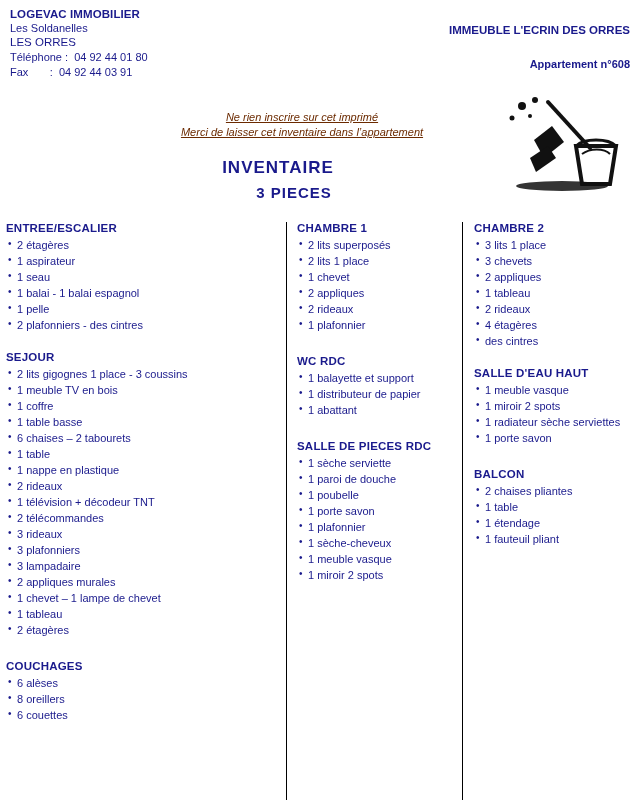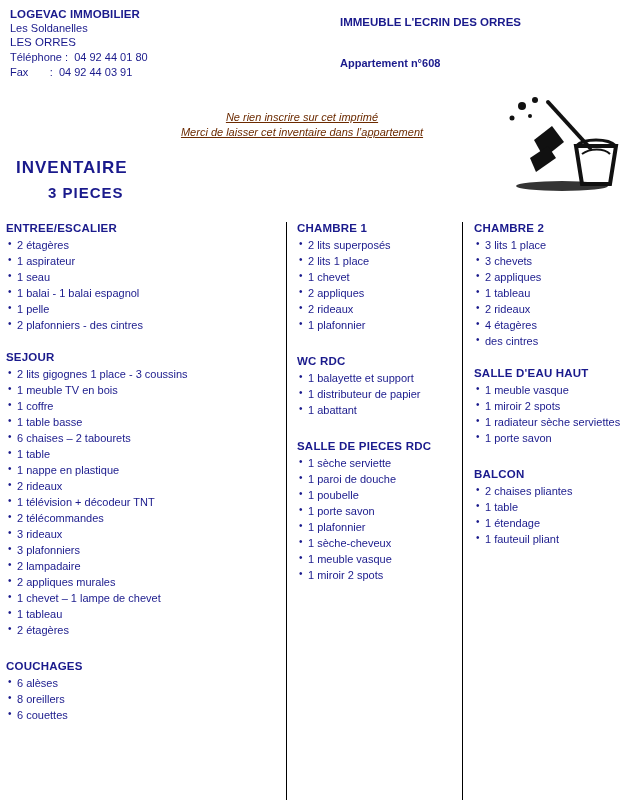--- a/index.html
+++ b/index.html
@@ -52,34 +52,34 @@
   }
   .contact-row {
     font-size: 11px;
     color: #1a1a8c;
     margin-top: 3px;
     white-space: pre;
   }
   .building-block {
     position: absolute;
     left: 330px;
-    top: 8px;
+    top: 16px;
     width: 290px;
-    text-align: left;
+    text-align: right;
   }
   .building-name {
     font-weight: bold;
     font-size: 11.5px;
     color: #1a1a8c;
   }
   .apartment {
     font-weight: bold;
     font-size: 11px;
     color: #1a1a8c;
-    margin-top: 29px;
+    margin-top: 22px;
   }
 
   
   .notice {
     position: absolute;
     left: 132px;
     top: 110px;
     width: 340px;
     text-align: center;
     font-style: italic;
@@ -87,24 +87,24 @@
     color: #6b2a00;
   }
   .notice div {
     text-decoration: underline;
     line-height: 15px;
   }
 
   
   .title-block {
     position: absolute;
-    left: 16px;
+    left: 8px;
     top: 158px;
     width: 540px;
-    text-align: left;
+    text-align: center;
   }
   .title-main {
     font-size: 17px;
     font-weight: bold;
     color: #1a1a8c;
     letter-spacing: 1px;
   }
   .title-sub {
     font-size: 15px;
     font-weight: bold;
@@ -258,21 +258,21 @@
           <li>1 coffre</li>
           <li>1 table basse</li>
           <li>6 chaises – 2 tabourets</li>
           <li>1 table</li>
           <li>1 nappe en plastique</li>
           <li>2 rideaux</li>
           <li>1 télévision + décodeur TNT</li>
           <li>2 télécommandes</li>
           <li>3 rideaux</li>
           <li>3 plafonniers</li>
-          <li>2 lampadaire</li>
+          <li>3 lampadaire</li>
           <li>2 appliques murales</li>
           <li>1 chevet – 1 lampe de chevet</li>
           <li>1 tableau</li>
           <li>2 étagères</li>
         </ul>
       </div>
 
       <div class="gap-l"></div>
 
       <div class="section">

